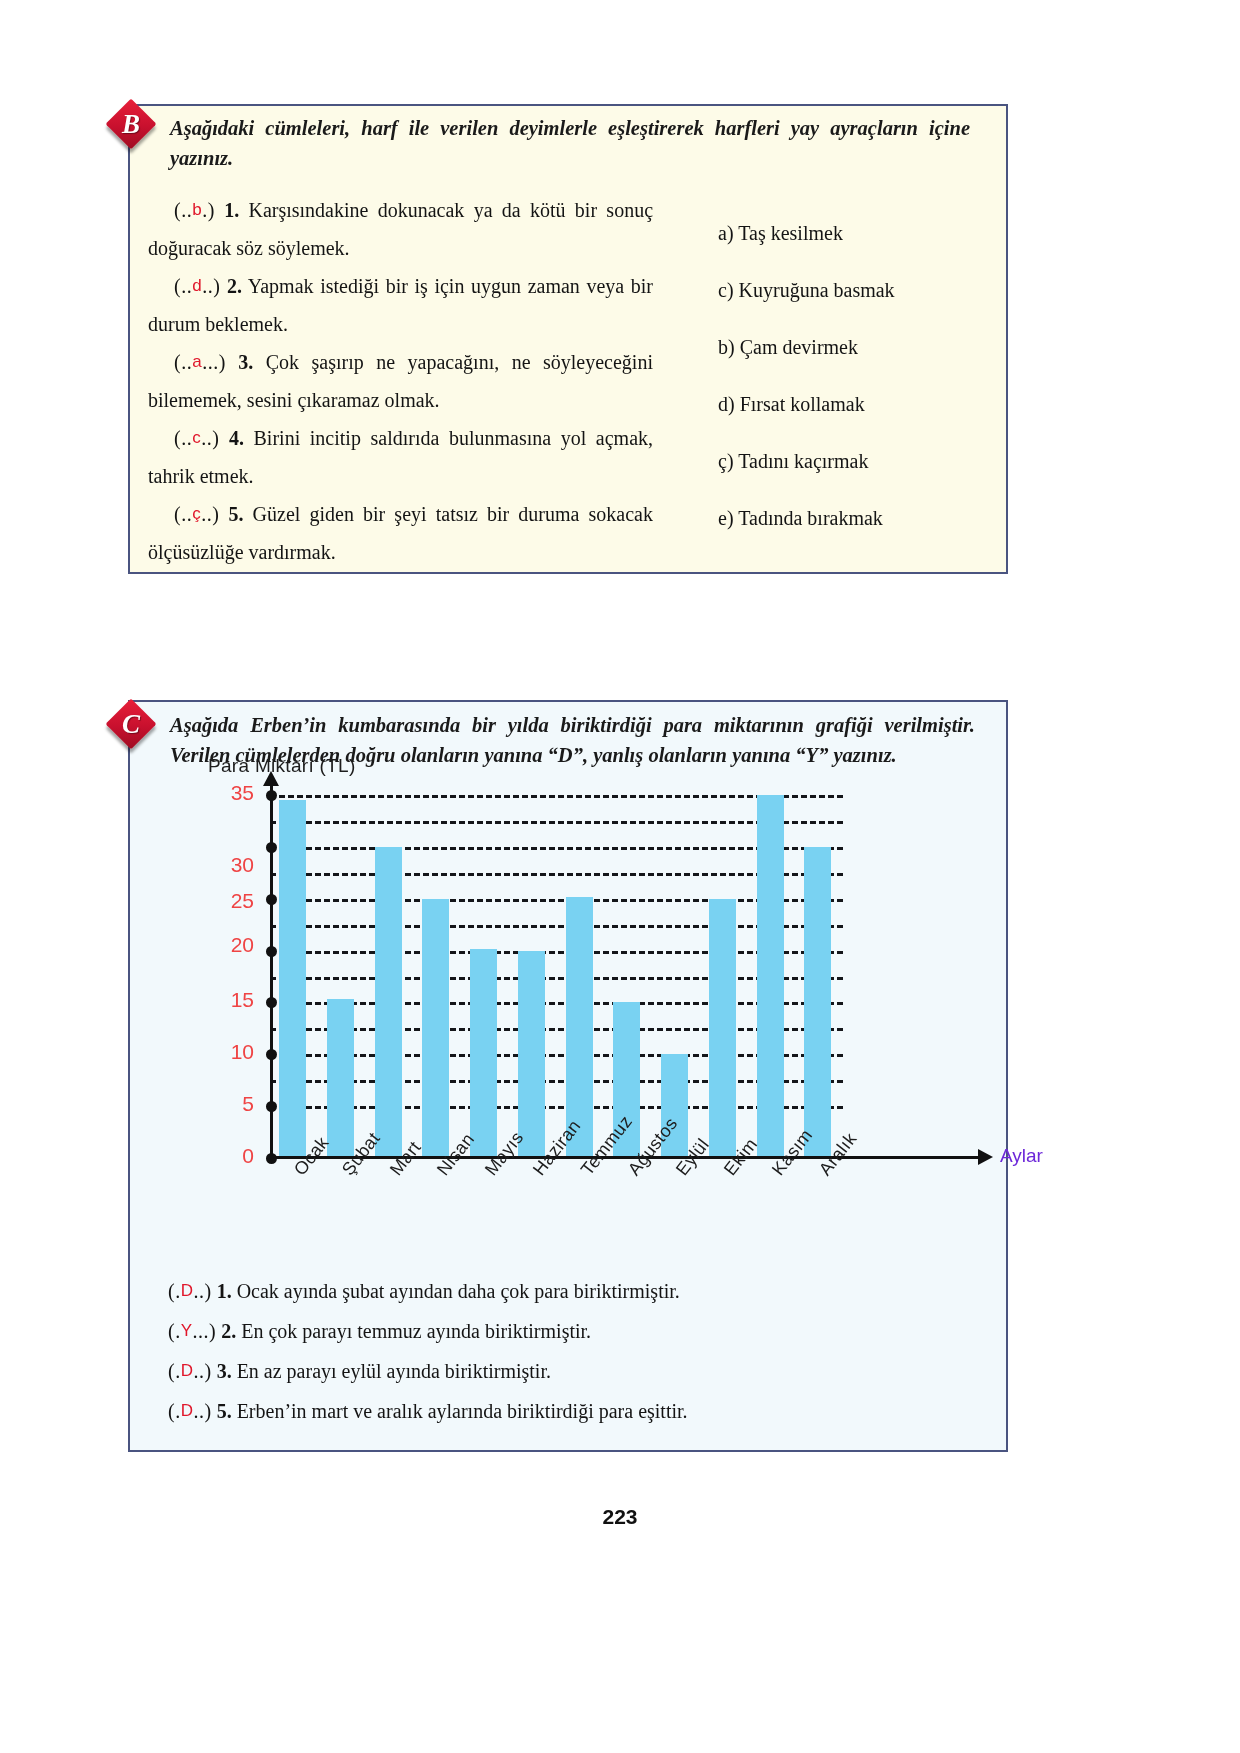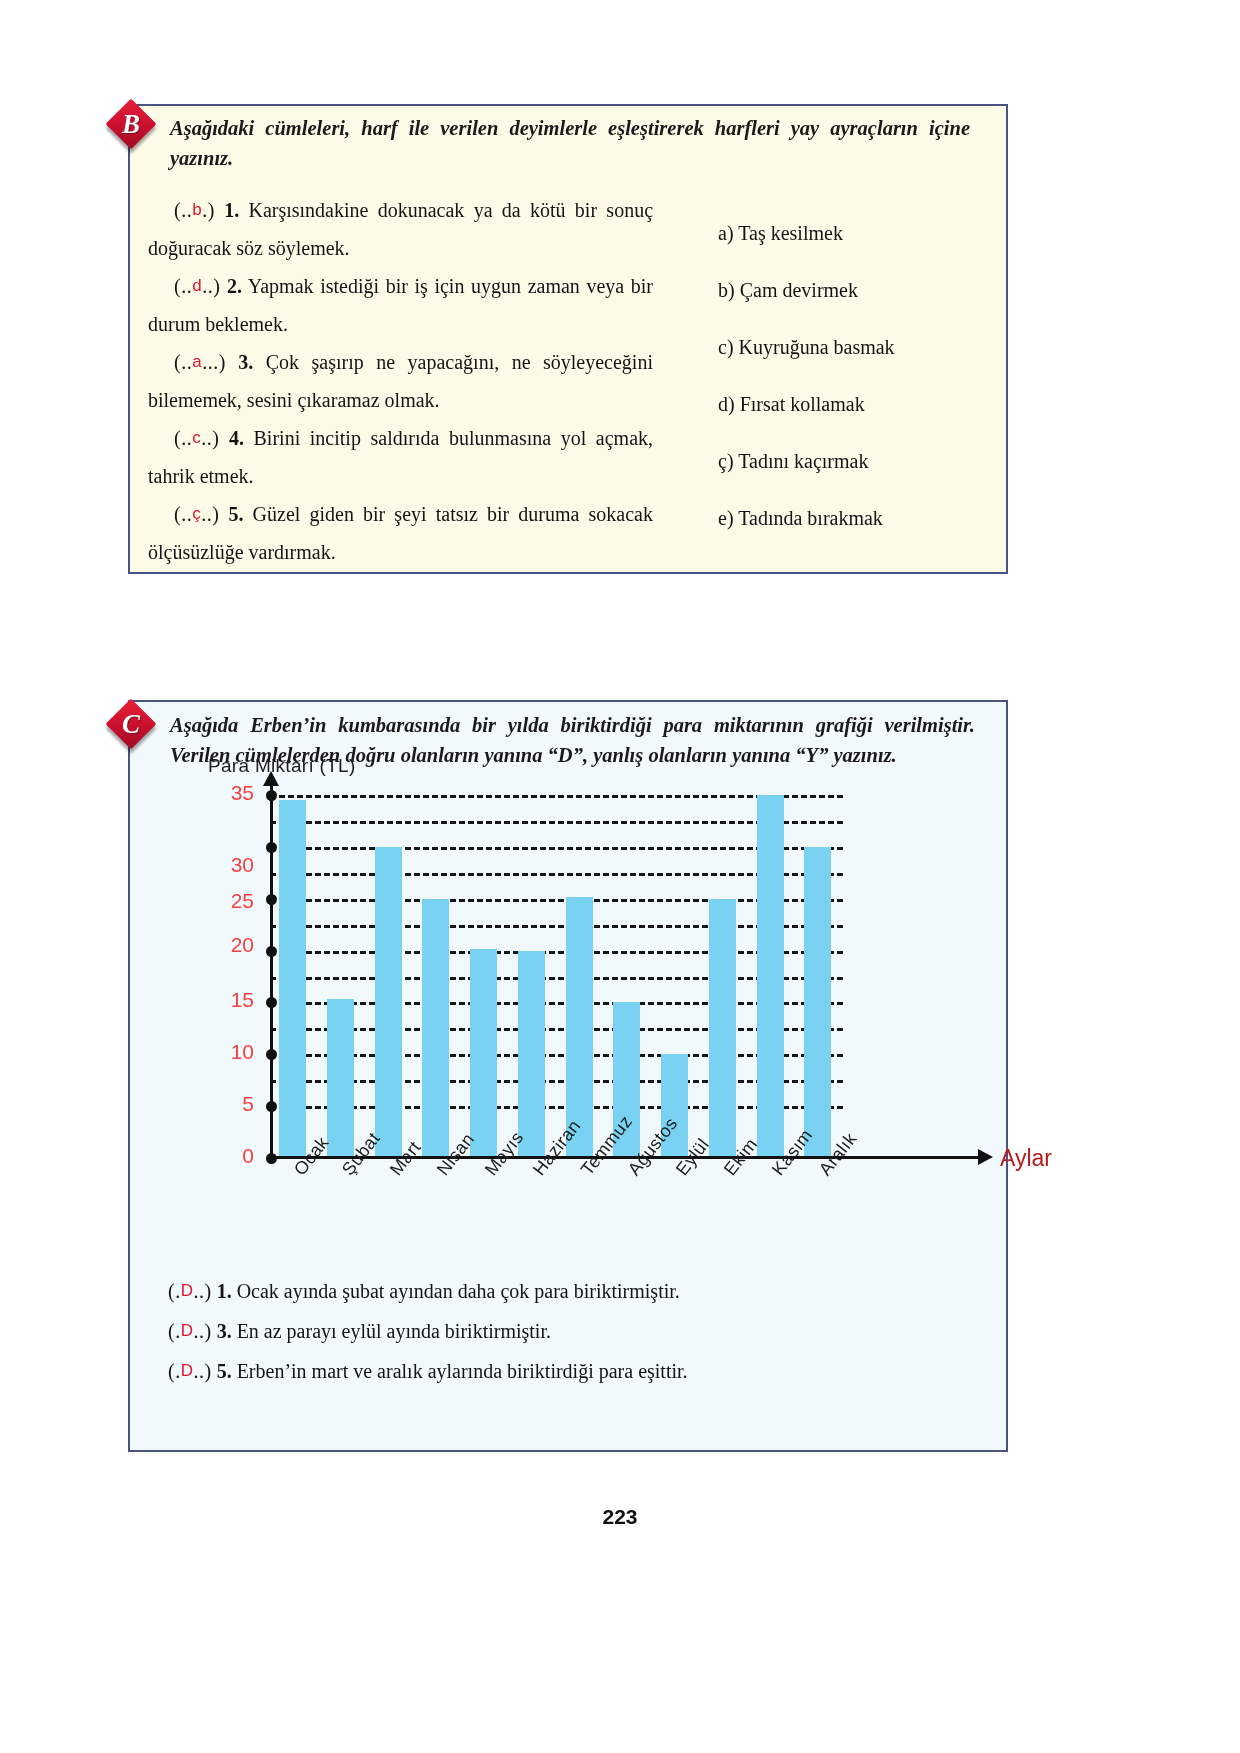--- a/index.html
+++ b/index.html
@@ -170,21 +170,21 @@
     font-family:"Liberation Sans", sans-serif;
     font-size:18px;color:#1d1d1d;
     transform:rotate(-52deg);
     transform-origin:left top;
     white-space:nowrap;
     letter-spacing:.4px;
   }
   #xaxis-title{
     position:absolute;left:872px;top:400px;
     font-family:"Liberation Sans", sans-serif;
-    font-size:23px;color:#b91c1c;
+    font-size:19px;color:#6d28d9;
   }
 
   
   .tf-list{
     position:absolute;
     left:168px;top:1272px;width:800px;
     font-size:20px;line-height:38px;color:#141414;
   }
   .tf-item{white-space:nowrap;}
 
@@ -234,22 +234,22 @@
     </div>
     <div class="match-item">
       <span class="blank"><span>(..</span><span class="ans">ç</span><span>..)</span></span>
       <span class="qnum">5.</span>
       <span>Güzel giden bir şeyi tatsız bir duruma sokacak ölçüsüzlüğe vardırmak.</span>
     </div>
   </div>
 
   <div class="match-right">
     <div class="opt"><span>a)</span> <span>Taş kesilmek</span></div>
+    <div class="opt"><span>c)</span> <span>Kuyruğuna basmak</span></div>
     <div class="opt"><span>b)</span> <span>Çam devirmek</span></div>
-    <div class="opt"><span>c)</span> <span>Kuyruğuna basmak</span></div>
     <div class="opt"><span>d)</span> <span>Fırsat kollamak</span></div>
     <div class="opt"><span>ç)</span> <span>Tadını kaçırmak</span></div>
     <div class="opt"><span>e)</span> <span>Tadında bırakmak</span></div>
   </div>
 
   <div class="exercise" id="exercise-c"></div>
 
   <div class="badge" id="badge-c">
     <div class="diamond"></div>
     <div class="letter">C</div>
@@ -321,20 +321,25 @@
       <div class="xlabel" style="left: 687.25px; top: 422px;">Aralık</div>
     </div>
 
   <div class="tf-list">
     <div class="tf-item">
       <span class="blank"><span>(.</span><span class="ans">D</span><span>..)</span></span>
       <span class="qnum">1.</span>
       <span>Ocak ayında şubat ayından daha çok para biriktirmiştir.</span>
     </div>
     <div class="tf-item">
+      <span class="blank"><span>(.</span><span class="ans">Y</span><span>...)</span></span>
+      <span class="qnum">2.</span>
+      <span>En çok parayı temmuz ayında biriktirmiştir.</span>
+    </div>
+    <div class="tf-item">
       <span class="blank"><span>(.</span><span class="ans">D</span><span>..)</span></span>
       <span class="qnum">3.</span>
       <span>En az parayı eylül ayında biriktirmiştir.</span>
     </div>
     <div class="tf-item">
       <span class="blank"><span>(.</span><span class="ans">D</span><span>..)</span></span>
       <span class="qnum">5.</span>
       <span>Erben’in mart ve aralık aylarında biriktirdiği para eşittir.</span>
     </div>
   </div>

